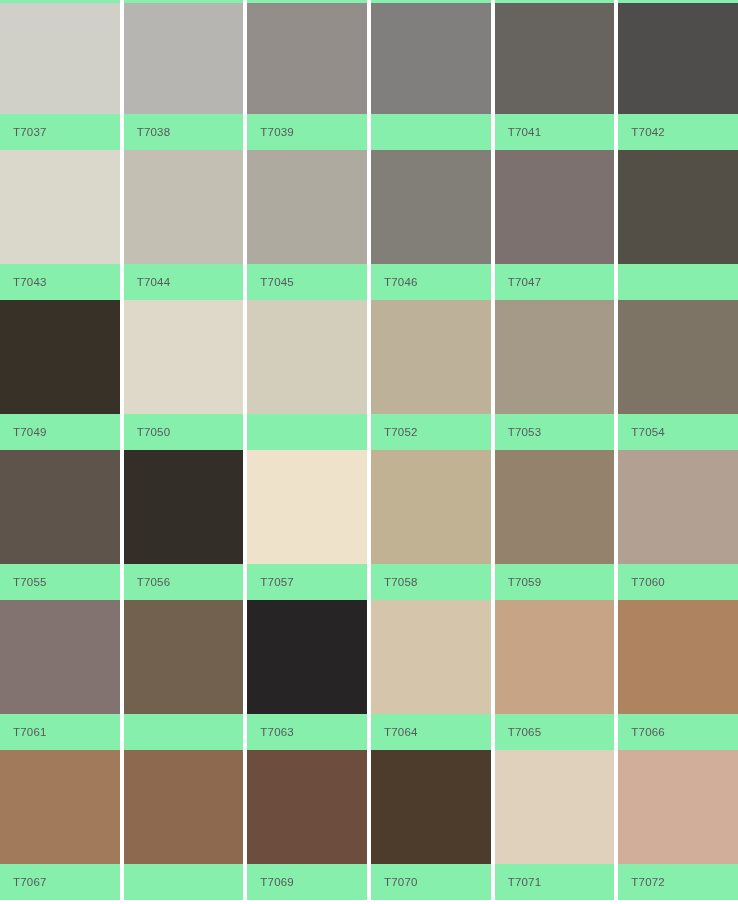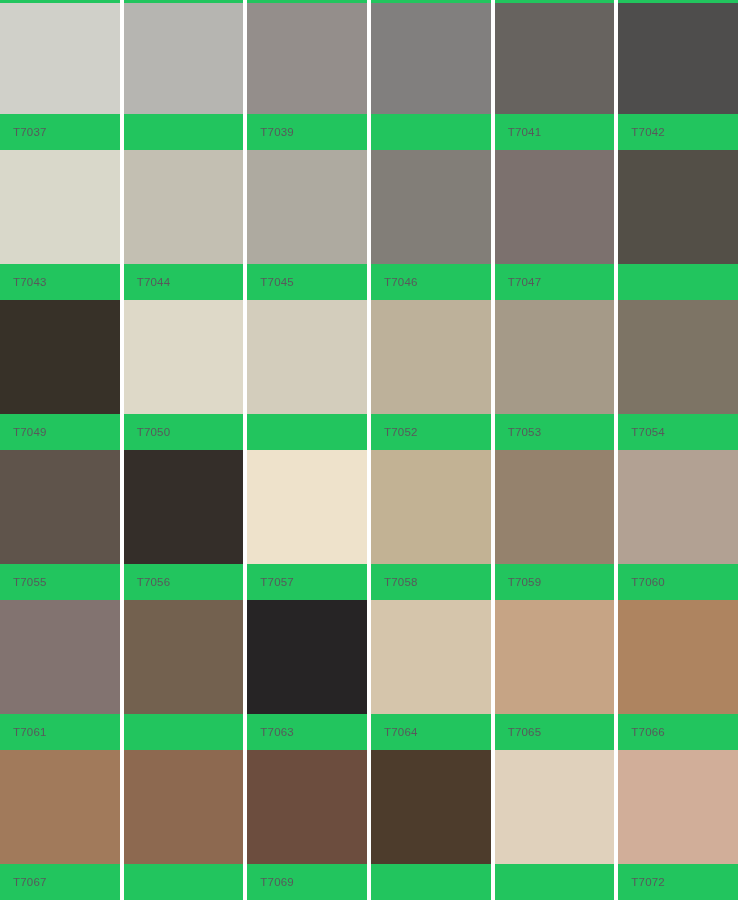--- a/index.html
+++ b/index.html
@@ -16,21 +16,21 @@
   #palette-grid {
     display: grid;
     grid-template-columns: repeat(6, 1fr);
     width: 738px;
     column-gap: 4px;
     row-gap: 0px;
   }
   .swatch-cell {
     display: flex;
     flex-direction: column;
-    background: #22c55e;
+    background: #86efac;
     height: 150px;
     box-sizing: border-box;
   }
   .swatch-color {
     width: 100%;
     height: 114px;
     flex: 0 0 114px;
   }
   .swatch-label {
     flex: 1 1 auto;
@@ -52,20 +52,21 @@
 </head>
 <body>
 
 <div id="palette-grid">
     <div class="swatch-cell row-0">
       <div class="swatch-color" style="background: rgb(208, 208, 201);"></div>
       <div class="swatch-label">T7037</div>
     </div>
     <div class="swatch-cell row-0">
       <div class="swatch-color" style="background: rgb(182, 181, 177);"></div>
+      <div class="swatch-label">T7038</div>
     </div>
     <div class="swatch-cell row-0">
       <div class="swatch-color" style="background: rgb(148, 142, 139);"></div>
       <div class="swatch-label">T7039</div>
     </div>
     <div class="swatch-cell row-0">
       <div class="swatch-color" style="background: rgb(129, 127, 126);"></div>
     </div>
     <div class="swatch-cell row-0">
       <div class="swatch-color" style="background: rgb(103, 99, 95);"></div>
@@ -174,21 +175,23 @@
     </div>
     <div class="swatch-cell row-5">
       <div class="swatch-color" style="background: rgb(141, 105, 80);"></div>
     </div>
     <div class="swatch-cell row-5">
       <div class="swatch-color" style="background: rgb(108, 77, 62);"></div>
       <div class="swatch-label">T7069</div>
     </div>
     <div class="swatch-cell row-5">
       <div class="swatch-color" style="background: rgb(77, 60, 44);"></div>
+      <div class="swatch-label">T7070</div>
     </div>
     <div class="swatch-cell row-5">
       <div class="swatch-color" style="background: rgb(224, 209, 188);"></div>
+      <div class="swatch-label">T7071</div>
     </div>
     <div class="swatch-cell row-5">
       <div class="swatch-color" style="background: rgb(209, 174, 153);"></div>
       <div class="swatch-label">T7072</div>
     </div>
   </div>
 
 </body></html>

